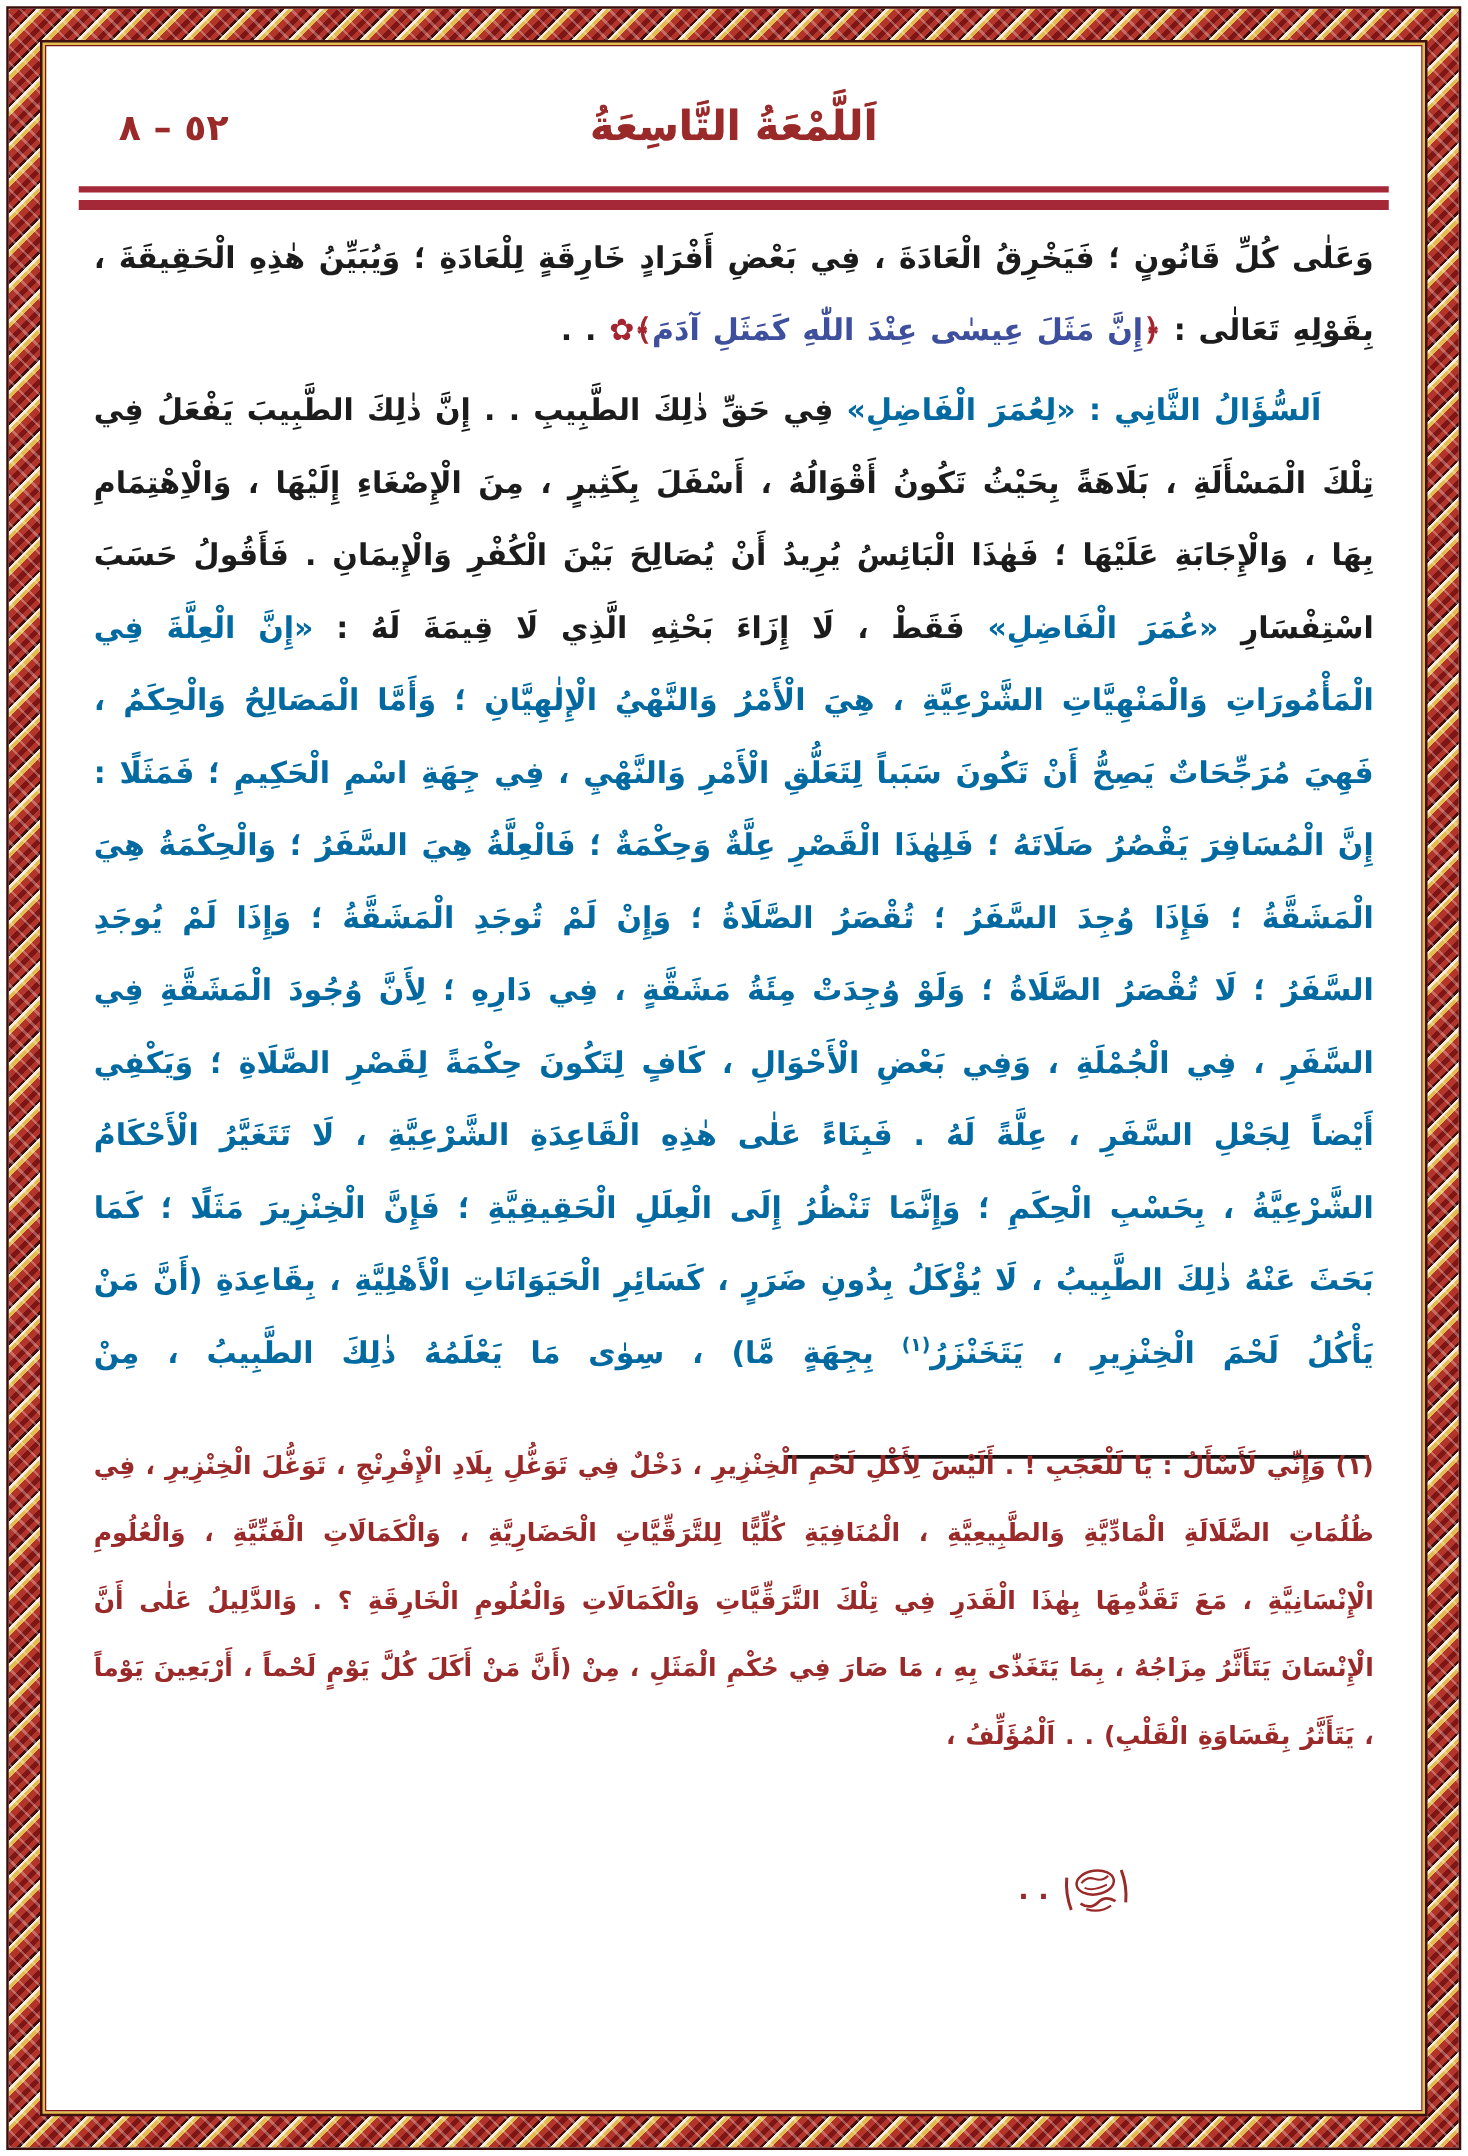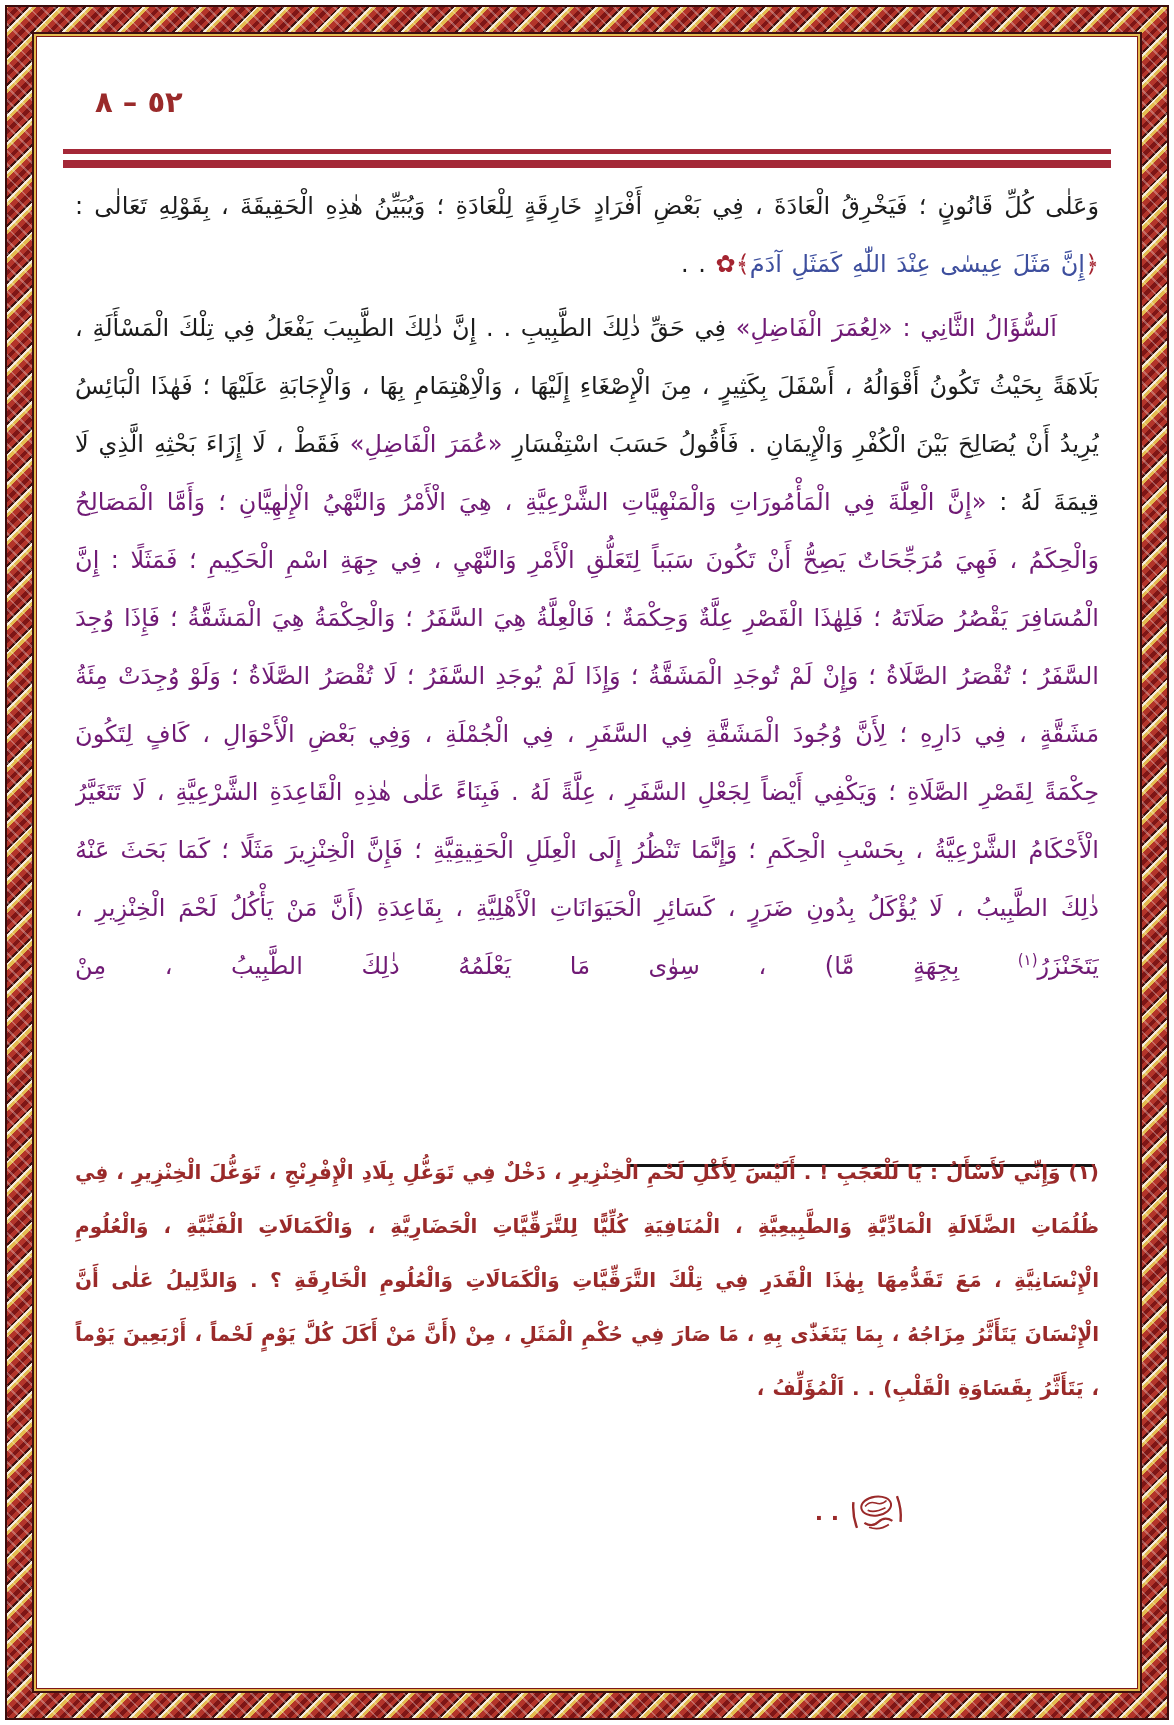--- a/index.html
+++ b/index.html
@@ -37,28 +37,28 @@
   }
   .double-rule {
     position:absolute; top:112px; left:26px; right:26px; height:6px;
     border-top:5px solid #a42837; border-bottom:8px solid #a42837;
   }
   
   .body-text {
     position:absolute; top:140px; left:38px; right:38px; height:1000px;
     overflow:hidden;
     direction:rtl; text-align:justify;
-    font-size:24px; font-weight:normal; line-height:58px;
+    font-size:24px; font-weight:bold; line-height:58px;
     color:#1c1c1c;
     word-spacing:2px;
   }
   .body-text p { margin:0 0 6px 0; }
   .p2 { text-align-last:justify; }
   .p2-indent { display:inline-block; width:42px; }
-  .red   { color:#701a75; }
+  .red   { color:#0369a1; }
   .black { color:#1c1c1c; }
   .verse { color:#3e4f9e; }
   .bracket { color:#a42430; }
   sup.fn-ref { font-size:15px; line-height:0; vertical-align:super; }
   
   .fn-sep {
     position:absolute; top:1127px; right:42px; width:466px; height:0;
     border-top:3px solid #141414;
   }
   .footnote-text {
@@ -78,20 +78,21 @@
   .seal-wrap { display:inline-flex; align-items:center; transform:rotate(-8deg); }
 </style>
 </head>
 <body>
 
 <div class="frame"></div>
 
 <div class="content">
 
   <div class="header-row">
+    <div class="page-title">اَللَّمْعَةُ التَّاسِعَةُ</div>
     <div class="page-number">٥٢ – ٨</div>
   </div>
 
   <div class="double-rule"></div>
 
   <div class="body-text">
     <p class="p1"><span class="black">وَعَلٰى كُلِّ قَانُونٍ ؛ فَيَخْرِقُ الْعَادَةَ ، فِي بَعْضِ أَفْرَادٍ خَارِقَةٍ لِلْعَادَةِ ؛ وَيُبَيِّنُ هٰذِهِ الْحَقِيقَةَ ، بِقَوْلِهِ تَعَالٰى : </span><span class="bracket">﴿</span><span class="verse">إِنَّ مَثَلَ عِيسٰى عِنْدَ اللّٰهِ كَمَثَلِ آدَمَ</span><span class="bracket">﴾✿</span><span class="black"> . .</span></p>
 
     <p class="p2"><span class="p2-indent"></span><span class="red">اَلسُّؤَالُ الثَّانِي : «لِعُمَرَ الْفَاضِلِ»</span><span class="black"> فِي حَقِّ ذٰلِكَ الطَّبِيبِ . . إِنَّ ذٰلِكَ الطَّبِيبَ يَفْعَلُ فِي تِلْكَ الْمَسْأَلَةِ ، بَلَاهَةً بِحَيْثُ تَكُونُ أَقْوَالُهُ ، أَسْفَلَ بِكَثِيرٍ ، مِنَ الْإِصْغَاءِ إِلَيْهَا ، وَالْاِهْتِمَامِ بِهَا ، وَالْإِجَابَةِ عَلَيْهَا ؛ فَهٰذَا الْبَائِسُ يُرِيدُ أَنْ يُصَالِحَ بَيْنَ الْكُفْرِ وَالْإِيمَانِ . فَأَقُولُ حَسَبَ اسْتِفْسَارِ </span><span class="red">«عُمَرَ الْفَاضِلِ»</span><span class="black"> فَقَطْ ، لَا إِزَاءَ بَحْثِهِ الَّذِي لَا قِيمَةَ لَهُ : </span><span class="red">«إِنَّ الْعِلَّةَ فِي الْمَأْمُورَاتِ وَالْمَنْهِيَّاتِ الشَّرْعِيَّةِ ، هِيَ الْأَمْرُ وَالنَّهْيُ الْإِلٰهِيَّانِ ؛ وَأَمَّا الْمَصَالِحُ وَالْحِكَمُ ، فَهِيَ مُرَجِّحَاتٌ يَصِحُّ أَنْ تَكُونَ سَبَباً لِتَعَلُّقِ الْأَمْرِ وَالنَّهْيِ ، فِي جِهَةِ اسْمِ الْحَكِيمِ ؛ فَمَثَلًا : إِنَّ الْمُسَافِرَ يَقْصُرُ صَلَاتَهُ ؛ فَلِهٰذَا الْقَصْرِ عِلَّةٌ وَحِكْمَةٌ ؛ فَالْعِلَّةُ هِيَ السَّفَرُ ؛ وَالْحِكْمَةُ هِيَ الْمَشَقَّةُ ؛ فَإِذَا وُجِدَ السَّفَرُ ؛ تُقْصَرُ الصَّلَاةُ ؛ وَإِنْ لَمْ تُوجَدِ الْمَشَقَّةُ ؛ وَإِذَا لَمْ يُوجَدِ السَّفَرُ ؛ لَا تُقْصَرُ الصَّلَاةُ ؛ وَلَوْ وُجِدَتْ مِئَةُ مَشَقَّةٍ ، فِي دَارِهِ ؛ لِأَنَّ وُجُودَ الْمَشَقَّةِ فِي السَّفَرِ ، فِي الْجُمْلَةِ ، وَفِي بَعْضِ الْأَحْوَالِ ، كَافٍ لِتَكُونَ حِكْمَةً لِقَصْرِ الصَّلَاةِ ؛ وَيَكْفِي أَيْضاً لِجَعْلِ السَّفَرِ ، عِلَّةً لَهُ . فَبِنَاءً عَلٰى هٰذِهِ الْقَاعِدَةِ الشَّرْعِيَّةِ ، لَا تَتَغَيَّرُ الْأَحْكَامُ الشَّرْعِيَّةُ ، بِحَسْبِ الْحِكَمِ ؛ وَإِنَّمَا تَنْظُرُ إِلَى الْعِلَلِ الْحَقِيقِيَّةِ ؛ فَإِنَّ الْخِنْزِيرَ مَثَلًا ؛ كَمَا بَحَثَ عَنْهُ ذٰلِكَ الطَّبِيبُ ، لَا يُؤْكَلُ بِدُونِ ضَرَرٍ ، كَسَائِرِ الْحَيَوَانَاتِ الْأَهْلِيَّةِ ، بِقَاعِدَةِ (أَنَّ مَنْ يَأْكُلُ لَحْمَ الْخِنْزِيرِ ، يَتَخَنْزَرُ</span><sup class="fn-ref red">(١)</sup><span class="red"> بِجِهَةٍ مَّا) ، سِوٰى مَا يَعْلَمُهُ ذٰلِكَ الطَّبِيبُ ، مِنْ</span></p>
   </div>

